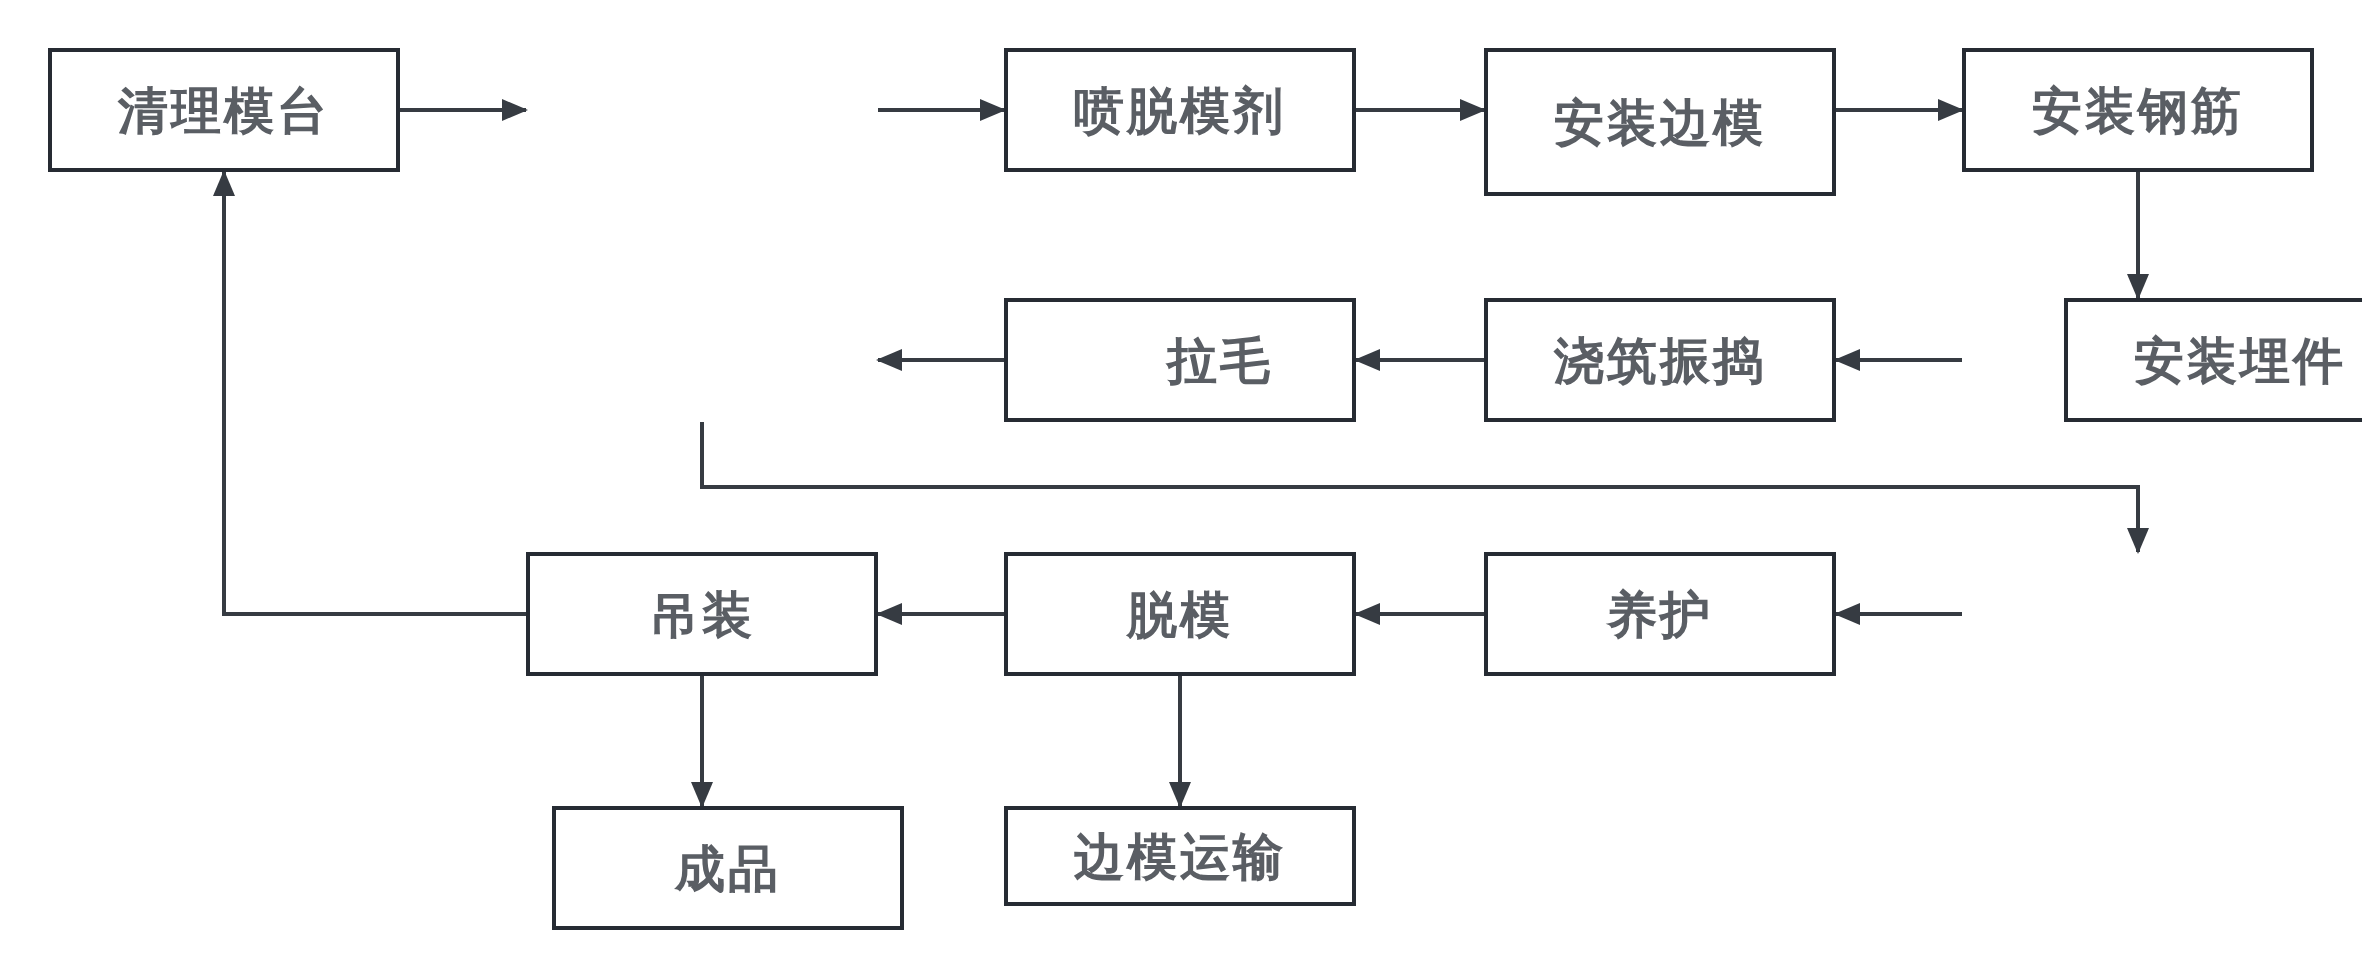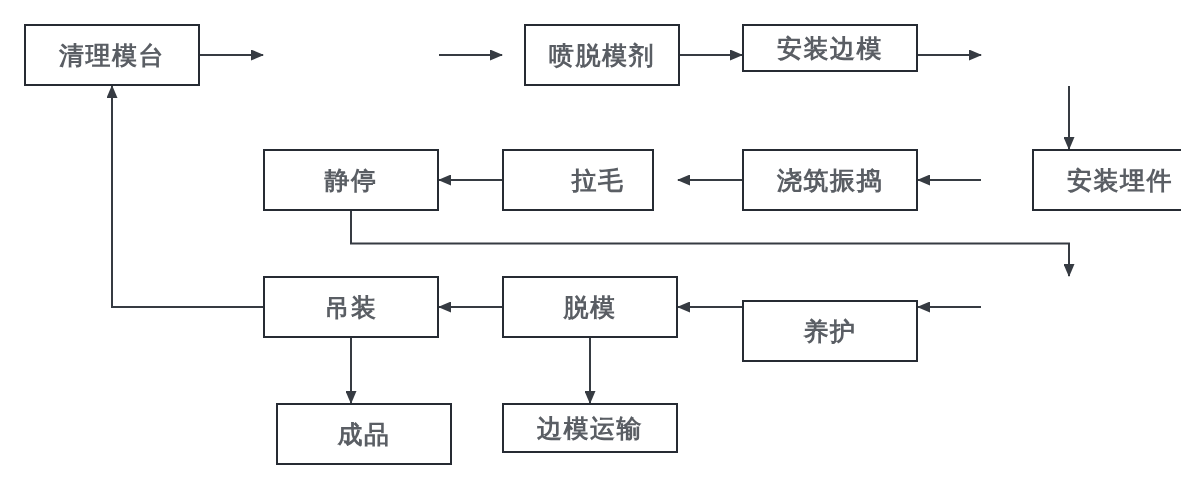--- a/index.html
+++ b/index.html
@@ -49,25 +49,25 @@
         <polyline class="edge" points="981,307 918,307" marker-end="url(#arrowhead)"></polyline>
         <polyline class="edge" points="742,307 678,307" marker-end="url(#arrowhead)"></polyline>
         <polyline class="edge" points="502,307 439,307" marker-end="url(#arrowhead)"></polyline>
         <polyline class="edge" points="263,307 112,307 112,86" marker-end="url(#arrowhead)"></polyline>
         <polyline class="edge" points="351,338 351,403" marker-end="url(#arrowhead)"></polyline>
         <polyline class="edge" points="590,338 590,403" marker-end="url(#arrowhead)"></polyline>
       </g>
   </svg>
   <div id="node-layer">
       <div class="node" style="left: 24px; top: 24px; width: 176px; height: 62px;">清理模台</div>
-      <div class="node" style="left: 524px; top: 24px; width: 156px; height: 62px;">喷脱模剂</div>
-      <div class="node" style="left: 742px; top: 24px; width: 176px; height: 48px;">安装边模</div>
-      <div class="node" style="left: 263px; top: 149px; width: 176px; height: 62px;">静停</div>
-      <div class="node" style="left: 502px; top: 149px; width: 152px; height: 62px; padding-left: 40px;">拉毛</div>
+      <div class="node" style="left: 502px; top: 24px; width: 176px; height: 62px;">喷脱模剂</div>
+      <div class="node" style="left: 742px; top: 24px; width: 176px; height: 74px;">安装边模</div>
+      <div class="node" style="left: 981px; top: 24px; width: 176px; height: 62px;">安装钢筋</div>
+      <div class="node" style="left: 502px; top: 149px; width: 176px; height: 62px; padding-left: 40px;">拉毛</div>
       <div class="node" style="left: 742px; top: 149px; width: 176px; height: 62px;">浇筑振捣</div>
       <div class="node" style="left: 1032px; top: 149px; width: 176px; height: 62px;">安装埋件</div>
       <div class="node" style="left: 263px; top: 276px; width: 176px; height: 62px; text-align: right;">吊装</div>
       <div class="node" style="left: 502px; top: 276px; width: 176px; height: 62px;">脱模</div>
-      <div class="node" style="left: 742px; top: 276px; width: 176px; height: 62px; margin-top: 24px;">养护</div>
+      <div class="node" style="left: 742px; top: 276px; width: 176px; height: 62px;">养护</div>
       <div class="node" style="left: 276px; top: 403px; width: 176px; height: 62px;">成品</div>
       <div class="node" style="left: 502px; top: 403px; width: 176px; height: 50px; text-align: right;">边模运输</div>
     </div>
 </div>
 
 </body></html>

